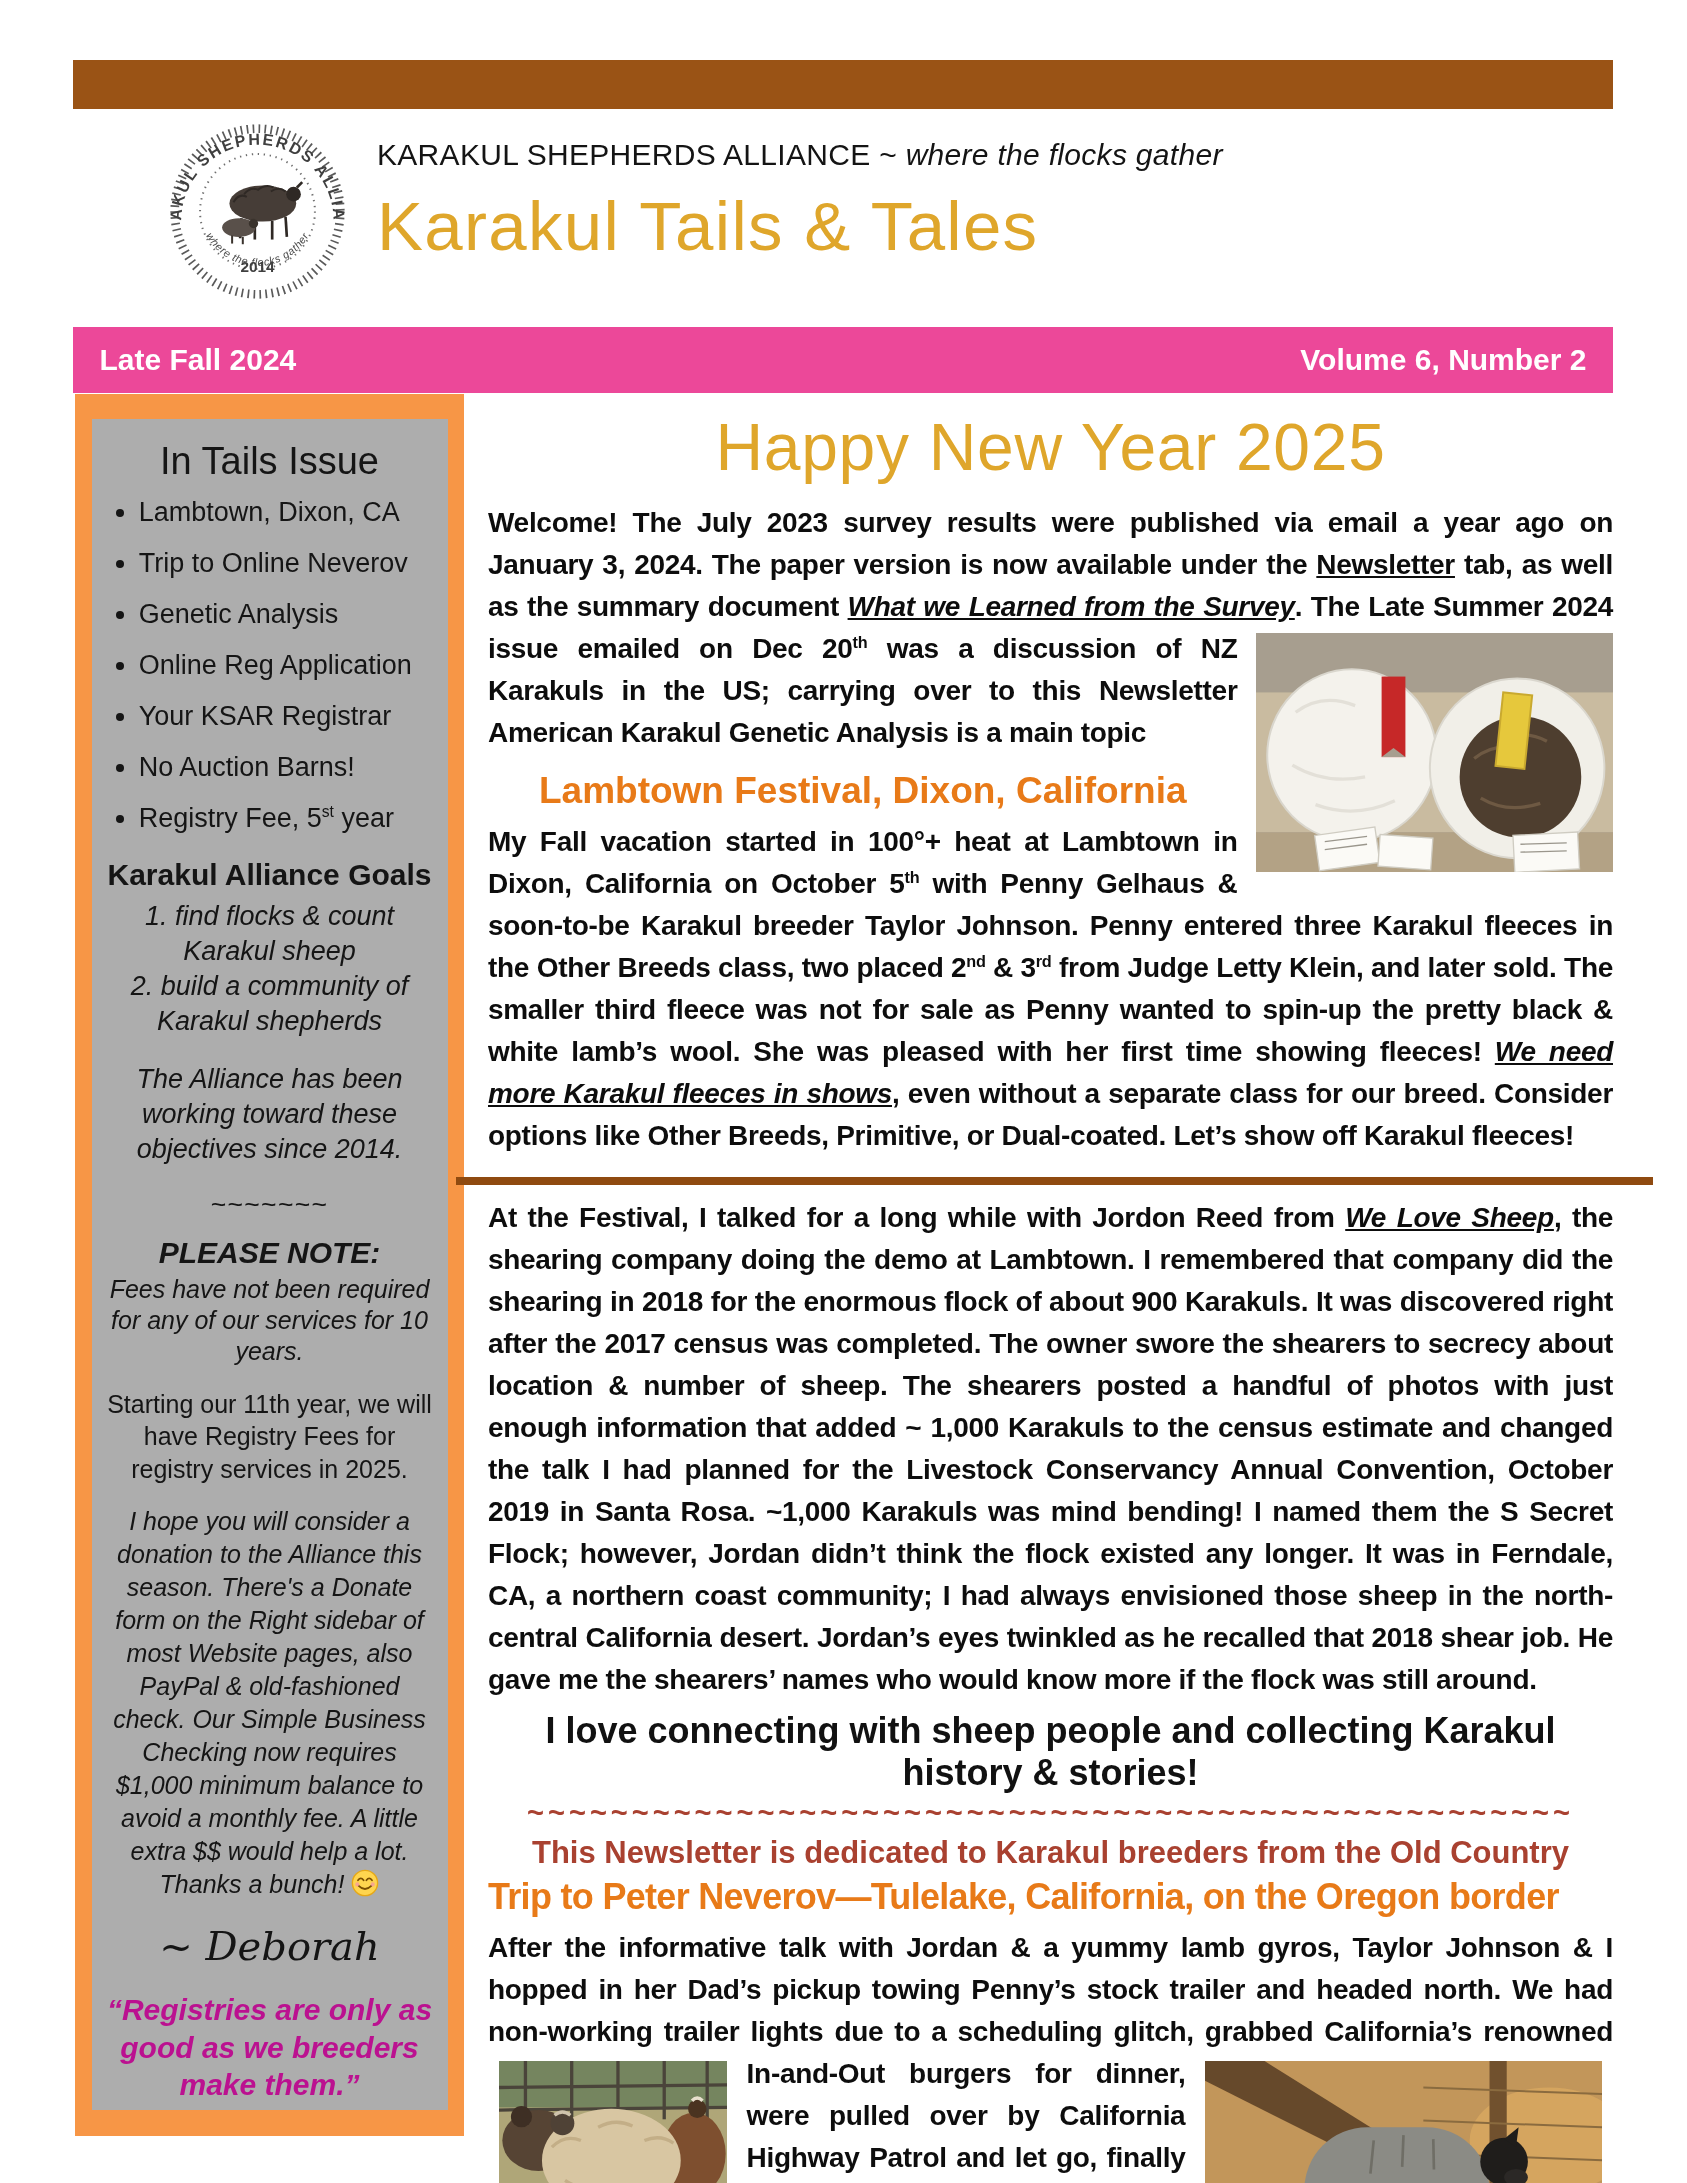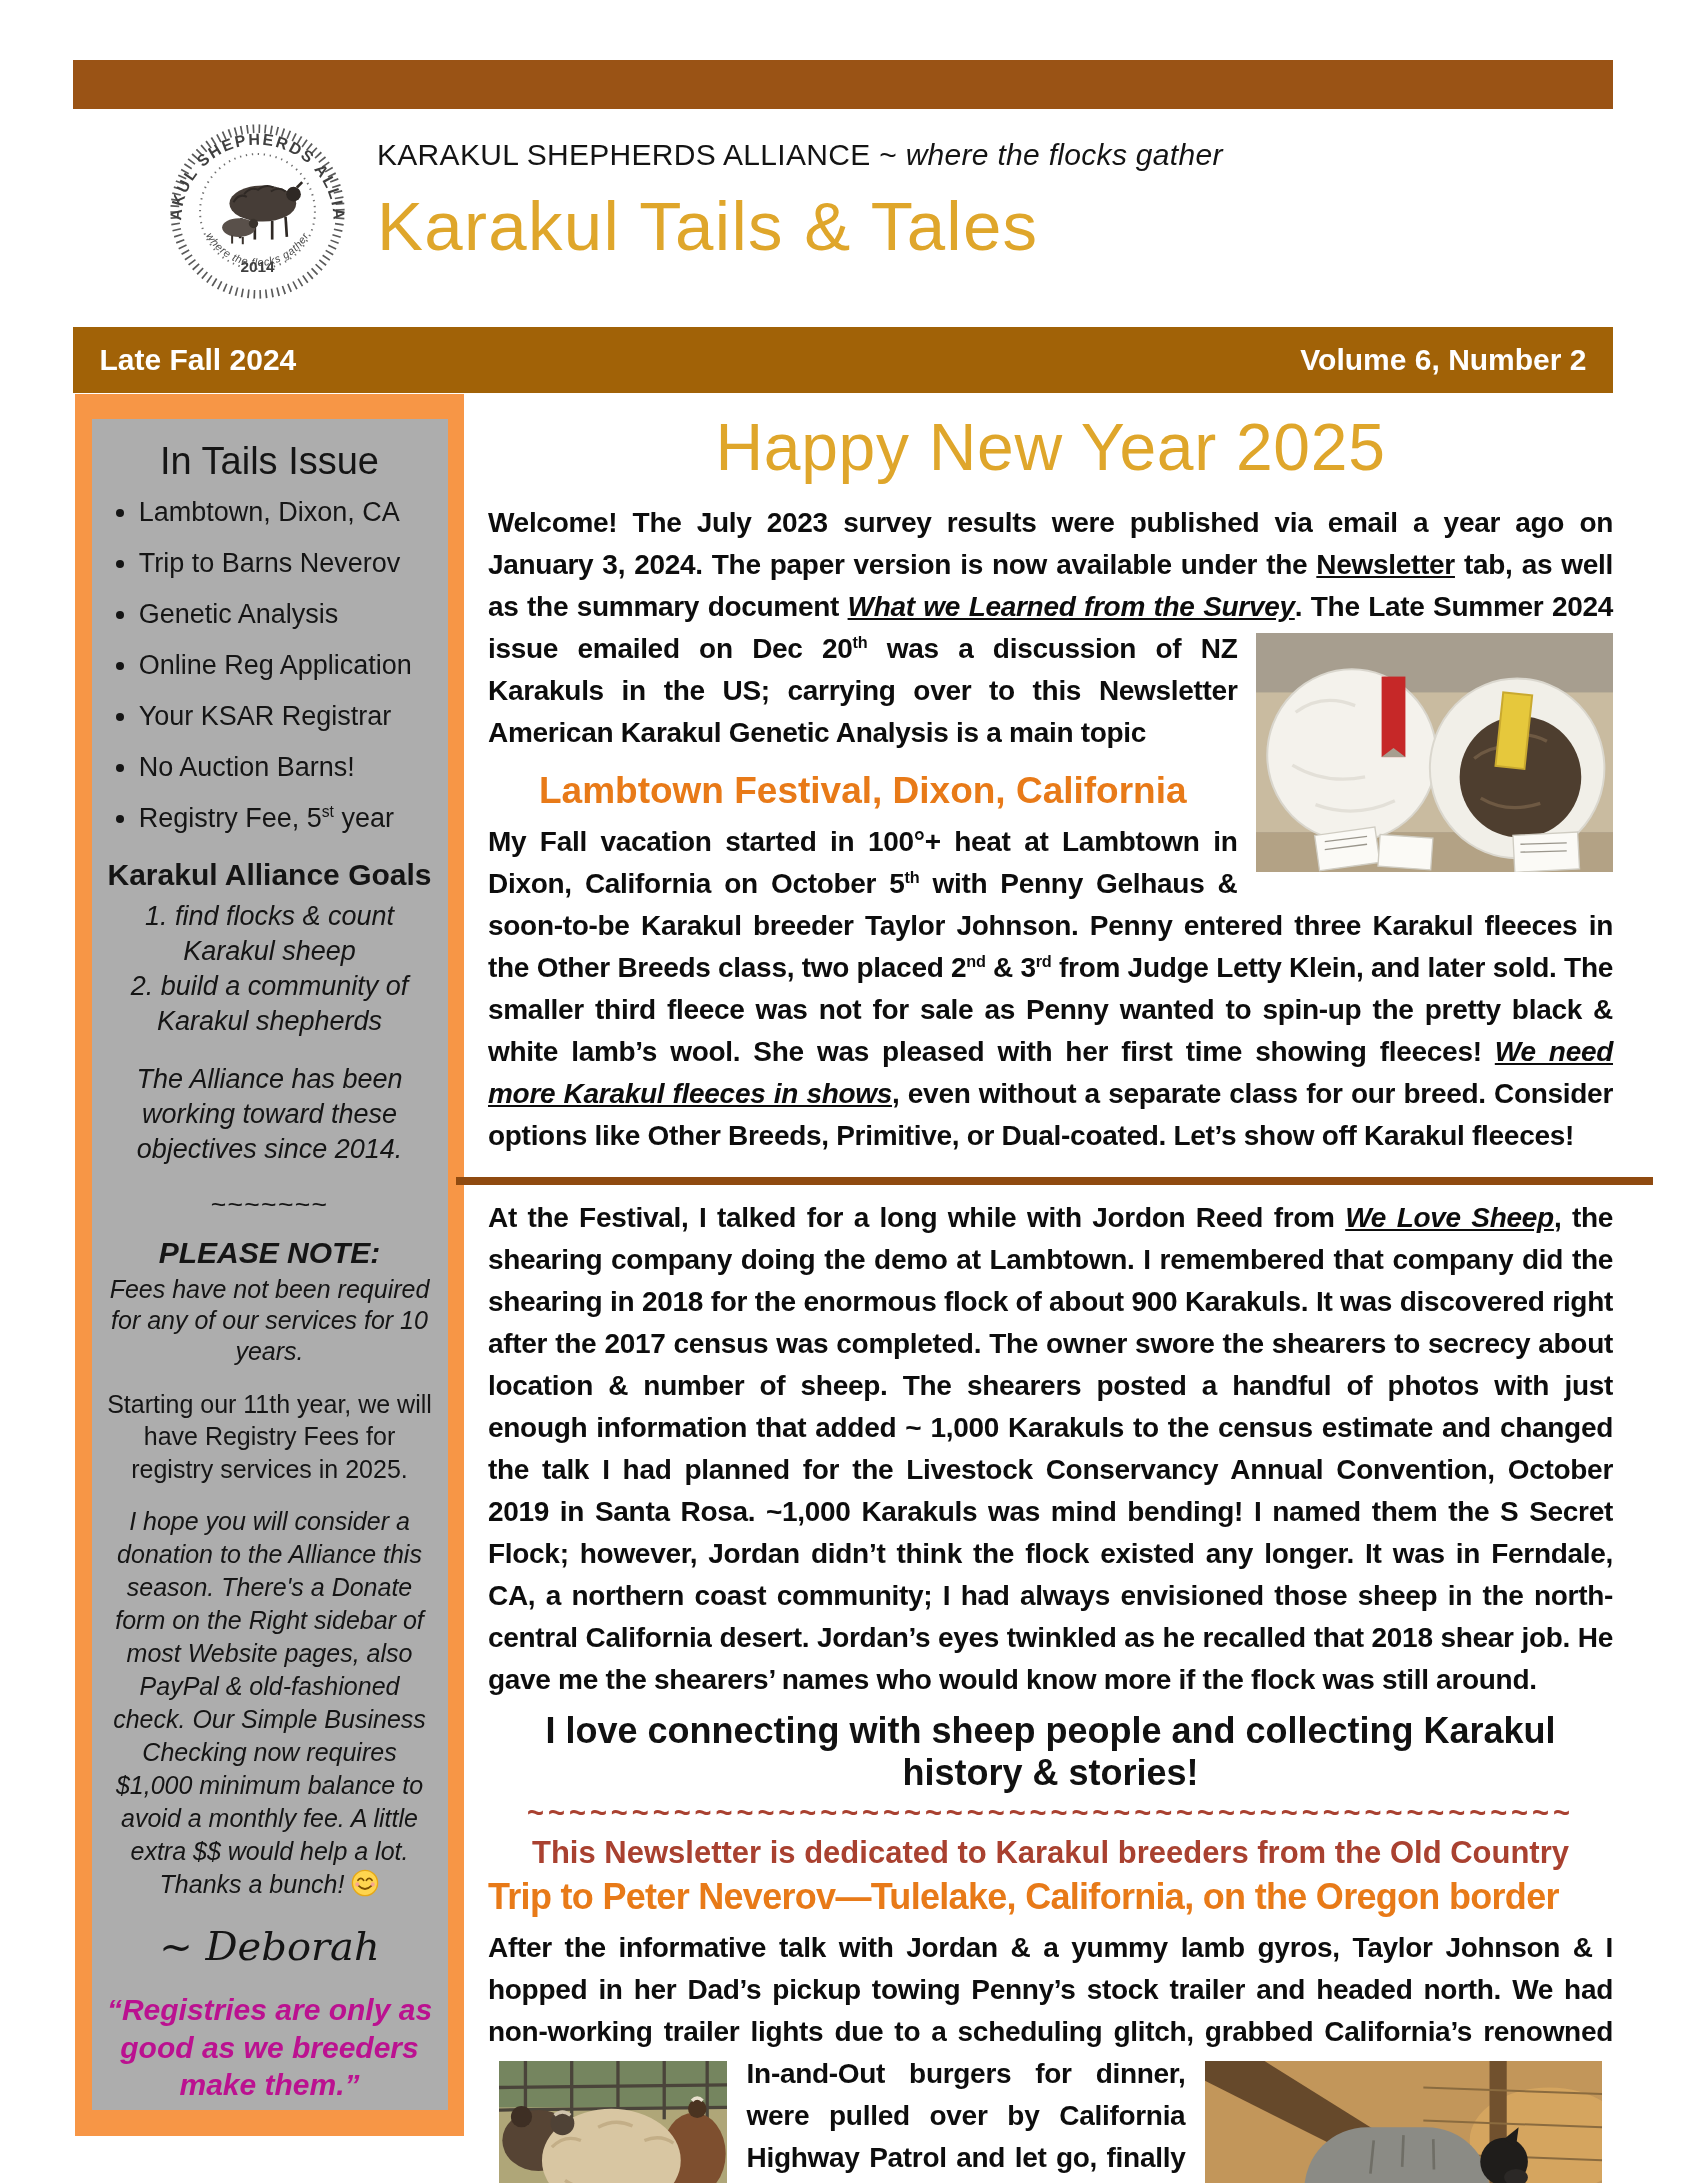--- a/index.html
+++ b/index.html
@@ -3,21 +3,21 @@
 <meta charset="utf-8">
 <style>
   html,body{margin:0;padding:0;}
   body{
     width:1687px;height:2183px;position:relative;overflow:hidden;
     background:#ffffff;font-family:"Liberation Sans",sans-serif;color:#111;
   }
   
   .topbar{position:absolute;left:73px;top:60px;width:1540px;height:49px;background:#9A5315;}
   .issuebar{
-    position:absolute;left:73px;top:327px;width:1540px;height:66px;background:#a16207;
+    position:absolute;left:73px;top:327px;width:1540px;height:66px;background:#ec4899;
     display:flex;justify-content:space-between;align-items:center;box-sizing:border-box;
     padding:0 26.5px;color:#fff;font-weight:bold;font-size:30px;
   }
   .logo{position:absolute;left:164px;top:110px;width:187px;height:210px;}
   .masthead{position:absolute;left:377px;top:138px;width:1231px;}
   .masthead .m1{font-size:30px;color:#141414;letter-spacing:0.3px;}
   .masthead .m1 .it{font-style:italic;}
   .masthead .mtitle{margin-top:14.6px;font-size:69px;color:#DFA62B;letter-spacing:1.3px;}
   
   .sidebar{
@@ -111,21 +111,21 @@
 <div class="issuebar">
   <span>Late Fall 2024</span>
   <span>Volume 6, Number 2</span>
 </div>
 
 <aside class="sidebar">
   <div class="sb-inner">
     <div class="sb-title">In Tails Issue</div>
     <ul class="sb-list">
       <li><span>Lambtown, Dixon, CA</span></li>
-      <li><span>Trip to Barns Neverov</span></li>
+      <li><span>Trip to Online Neverov</span></li>
       <li><span>Genetic Analysis</span></li>
       <li><span>Online Reg Application</span></li>
       <li><span>Your KSAR Registrar</span></li>
       <li><span>No Auction Barns!</span></li>
       <li><span>Registry Fee, 5</span><sup>st</sup><span> year</span></li>
     </ul>
     <div class="sb-goals-title">Karakul Alliance Goals</div>
     <div class="sb-goal">1.  find flocks &amp; count Karakul sheep</div>
     <div class="sb-goal">2.  build a community of Karakul shepherds</div>
     <div class="sb-note">The Alliance has been working toward these objectives since 2014.</div>

